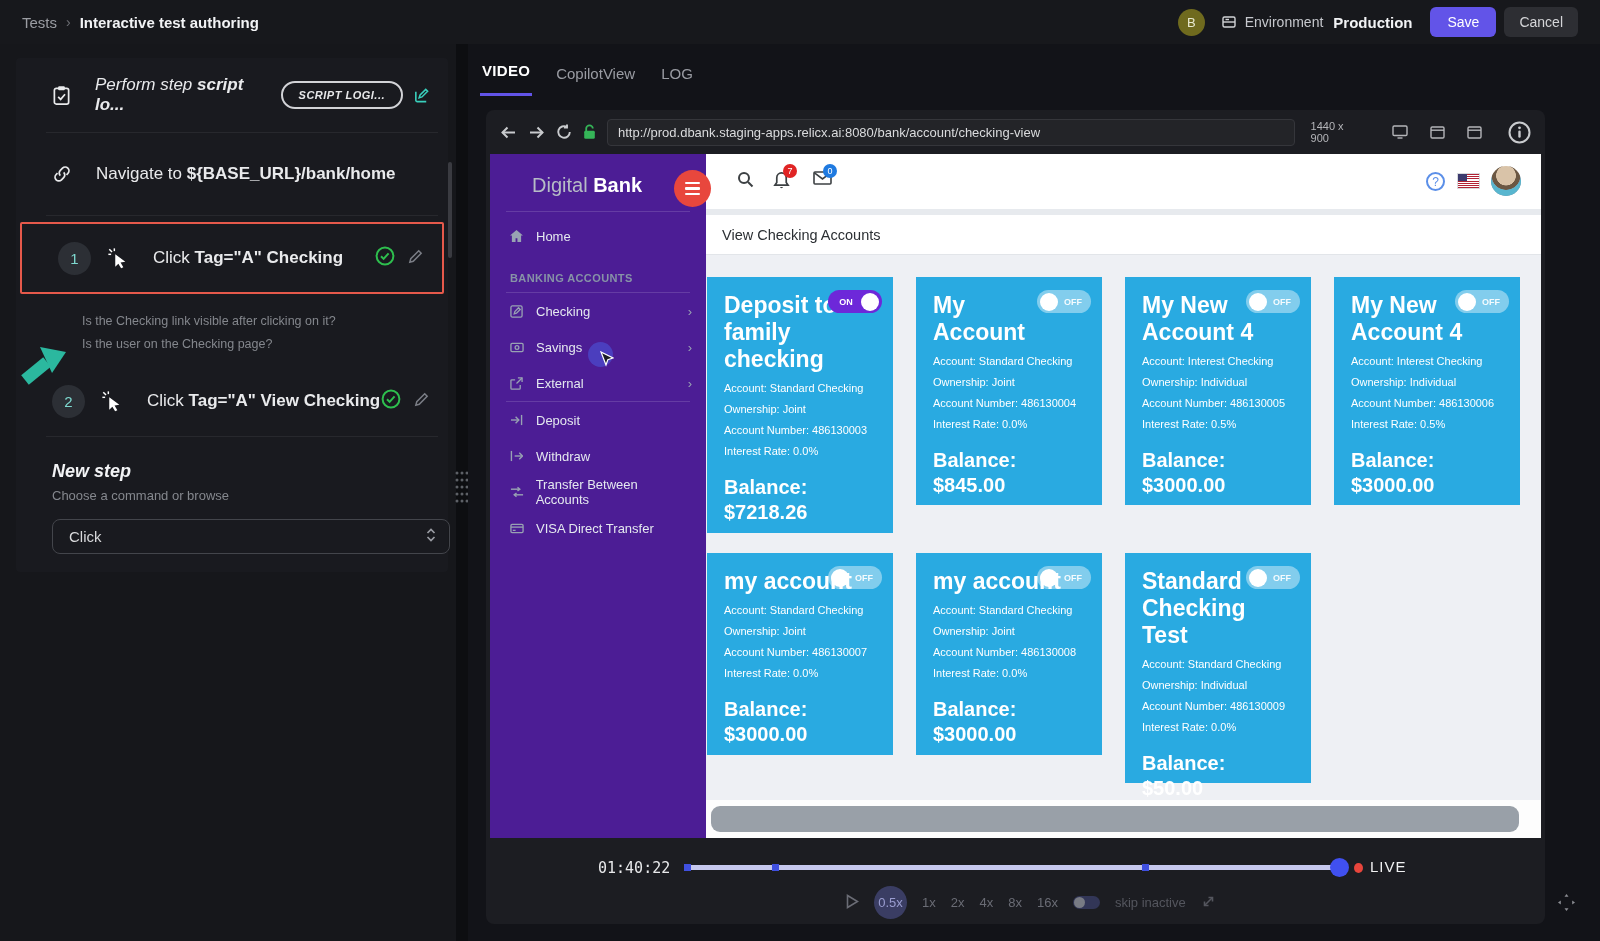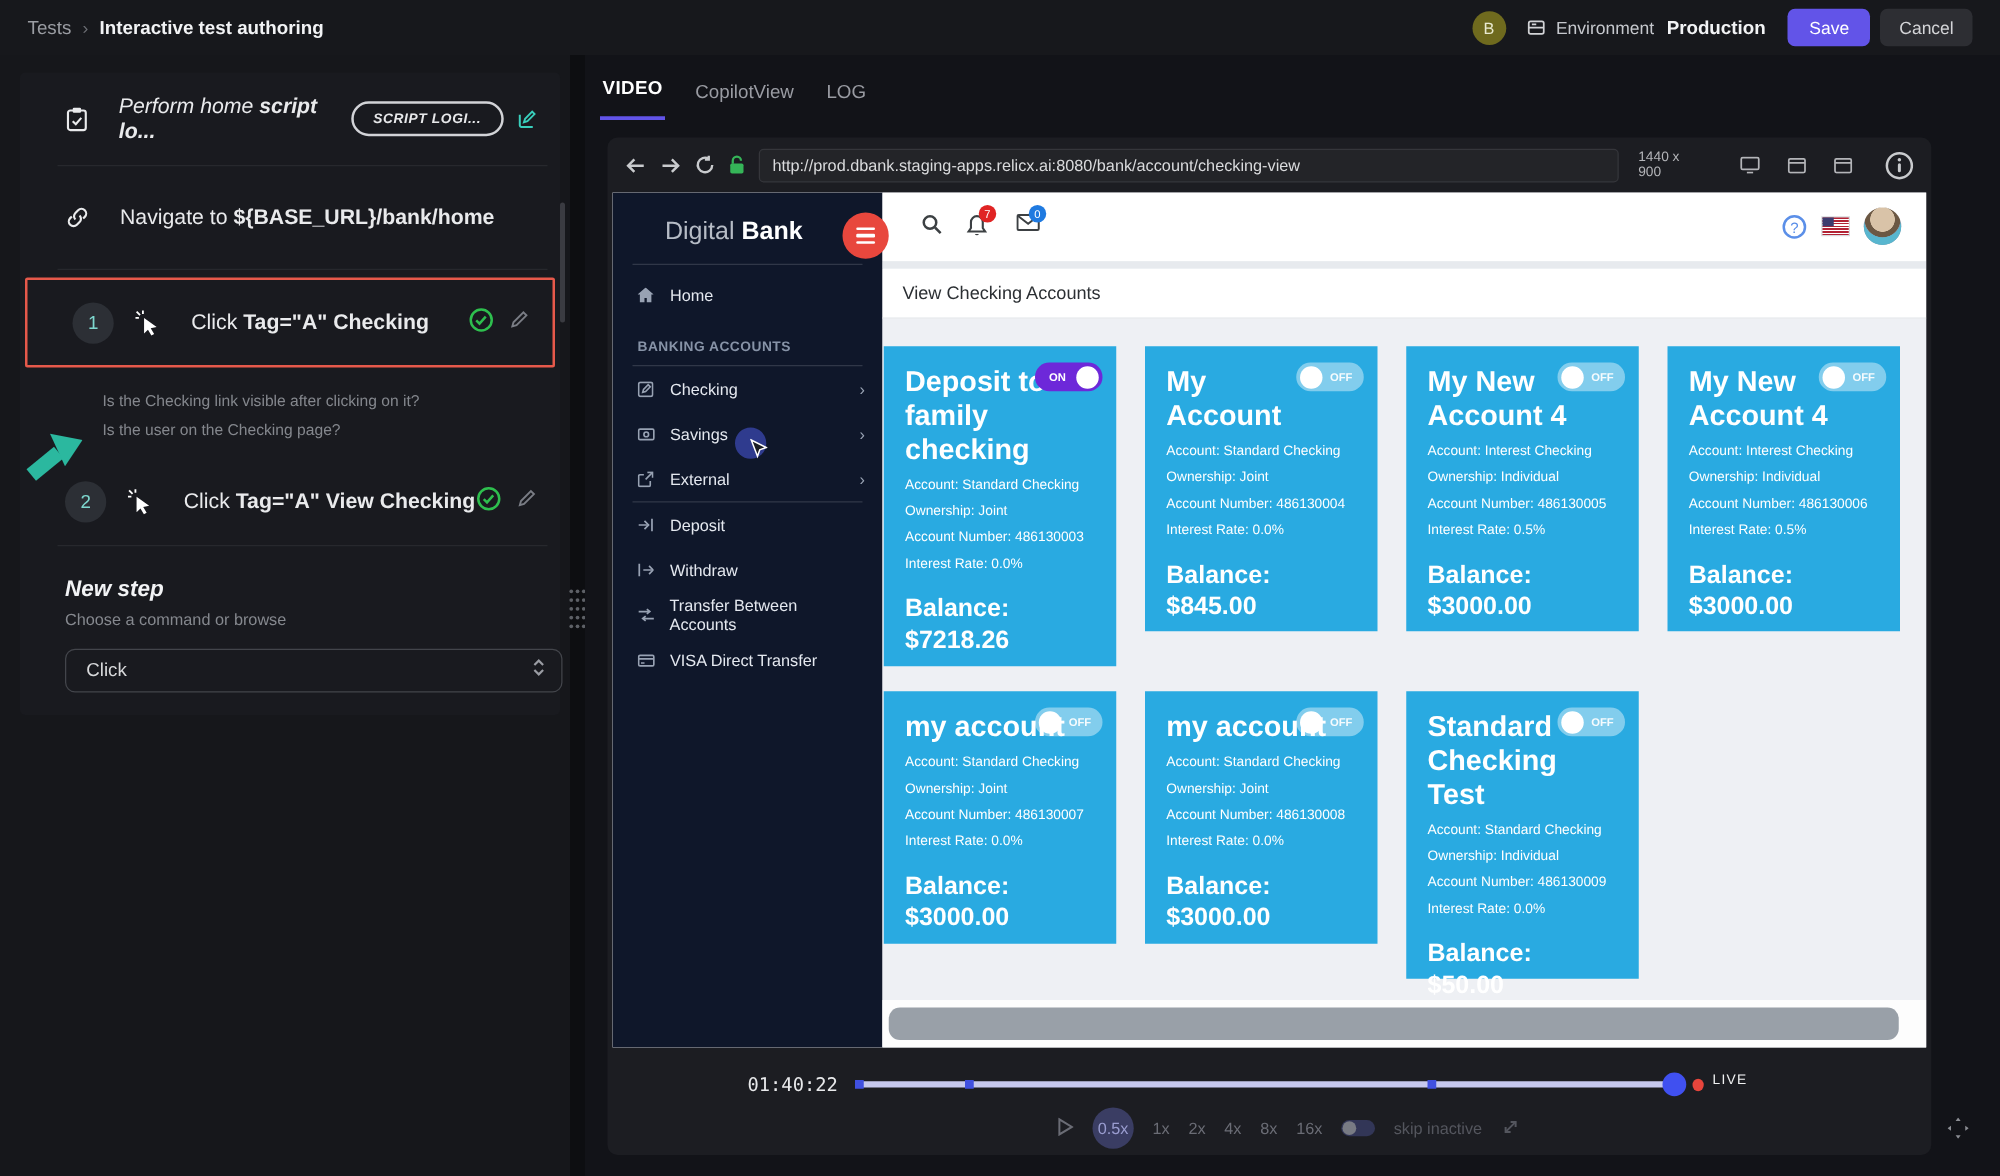--- a/index.html
+++ b/index.html
@@ -61,21 +61,21 @@
   .chrome { position:absolute; left:0; top:0; width:100%; height:44px; display:flex; align-items:center; padding:0 14px; }
   .chrome .nav-ic { margin-right:11px; display:flex; }
   .url-input { background:#232428; border:1px solid #35363b; border-radius:4px; color:#dadbdd; font-size:13px; height:27px; line-height:25px; padding:0 10px; width:700px; margin-right:16px; overflow:hidden; white-space:nowrap; }
   .res-label { color:#b4b5b9; font-size:11px; margin-right:28px; }
   .chrome .win-ic { margin-right:22px; display:flex; }
   .info-circ { margin-left:4px; display:flex; }
 
   
   #viewport { position:absolute; left:4px; top:44px; width:1051px; height:684px; background:#eef0f4; overflow:hidden; }
 
-  #bank-sidebar { position:absolute; left:0; top:0; width:216px; height:684px; background:#0f172a; }
+  #bank-sidebar { position:absolute; left:0; top:0; width:216px; height:684px; background:#4c1d95; }
   .logo { padding:20px 0 14px 42px; font-size:20px; }
   .logo .lt { color:#b6bcc6; font-weight:300; }
   .logo .bd { color:#ffffff; font-weight:700; }
   .sdiv { height:1px; background:rgba(255,255,255,.14); margin:0 16px; }
   .snav { display:flex; align-items:center; height:36px; padding:0 14px 0 20px; color:#e4e8ef; font-size:13px; position:relative; }
   .snav .si { width:26px; display:flex; color:#98a2b3; }
   .snav .chev { margin-left:auto; color:#98a2b3; font-size:13px; }
   .ssec { color:#8793a7; font-size:11px; font-weight:700; letter-spacing:.4px; padding:18px 0 8px 20px; }
   .home-row { margin-top:6px; }
   #click-dot { position:absolute; left:98px; top:188px; width:25px; height:25px; border-radius:50%; background:rgba(74,90,224,.55); }
@@ -116,21 +116,21 @@
   #vp-scroll { position:absolute; left:216px; bottom:0; width:835px; height:38px; background:#fdfdfd; }
   #vp-scroll .thumb { position:absolute; left:5px; top:6px; right:22px; height:26px; background:#99a0a8; border-radius:9px; }
 
   
   #scrubber { position:absolute; left:0; top:740px; width:1059px; height:36px; }
   .ptime { position:absolute; left:112px; top:9px; color:#e8e9eb; font-size:15px; font-family:"DejaVu Sans Mono", monospace; }
   .ptrack { position:absolute; left:198px; top:15px; width:656px; height:5px; background:#c6c8ee; border-radius:2px; }
   .pmark { position:absolute; top:-1px; width:7px; height:7px; background:#4050e0; }
   .phandle { position:absolute; right:-9px; top:-7px; width:19px; height:19px; border-radius:50%; background:#4050f0; }
   .live-dot { position:absolute; left:868px; top:13px; width:9px; height:10px; border-radius:50%; background:#e8453c; }
-  .live-txt { position:absolute; left:884px; top:8px; color:#f0f1f2; font-size:11px; letter-spacing:1px; }
+  .live-txt { position:absolute; left:884px; top:8px; color:#f0f1f2; font-size:15px; letter-spacing:1px; }
 
   #controls { position:absolute; left:360px; top:776px; display:flex; align-items:center; gap:15px; color:#6a6c75; font-size:13px; }
   .speed { color:#6a6c75; }
   .speed.active { width:33px; height:33px; border-radius:50%; background:#3a3d63; color:#9a9dd0; display:flex; align-items:center; justify-content:center; }
   .skip-toggle { width:27px; height:13px; border-radius:7px; background:#323657; position:relative; }
   .skip-toggle .kn { position:absolute; left:1px; top:1px; width:11px; height:11px; border-radius:50%; background:#787b84; }
   .skip-label { color:#54565e; }
 
   #move-icon { position:absolute; left:1090px; top:850px; }
 </style>
@@ -160,21 +160,21 @@
   <div id="steps-card">
 
     <div class="prow task-row">
       <span class="ic">
         <svg width="19" height="21" viewBox="0 0 20 22">
             <rect x="2.5" y="3.5" width="15" height="16.5" rx="2" fill="none" stroke="#e9eaec" stroke-width="1.8"></rect>
             <rect x="6.5" y="1.2" width="7" height="4.2" rx="1" fill="#e9eaec"></rect>
             <path d="M6.5 12.5 l2.6 2.6 l4.6-5.4" fill="none" stroke="#e9eaec" stroke-width="1.8"></path>
           </svg>
       </span>
-      <span class="ptext"><span>Perform home </span><b>script lo...</b></span>
+      <span class="ptext"><span>Perform step </span><b>script lo...</b></span>
       <button class="pill-badge">SCRIPT LOGI...</button>
       <span class="edit-teal">
         <svg width="17" height="17" viewBox="0 0 18 18">
             <path d="M3 5v9a1.5 1.5 0 0 0 1.5 1.5H14" fill="none" stroke="#39cfbc" stroke-width="1.7"></path>
             <path d="M6.5 11.5l1-3 6-6 2 2-6 6-3 1z" fill="none" stroke="#39cfbc" stroke-width="1.6"></path>
           </svg>
       </span>
     </div>
 
     <div class="divider"></div>

